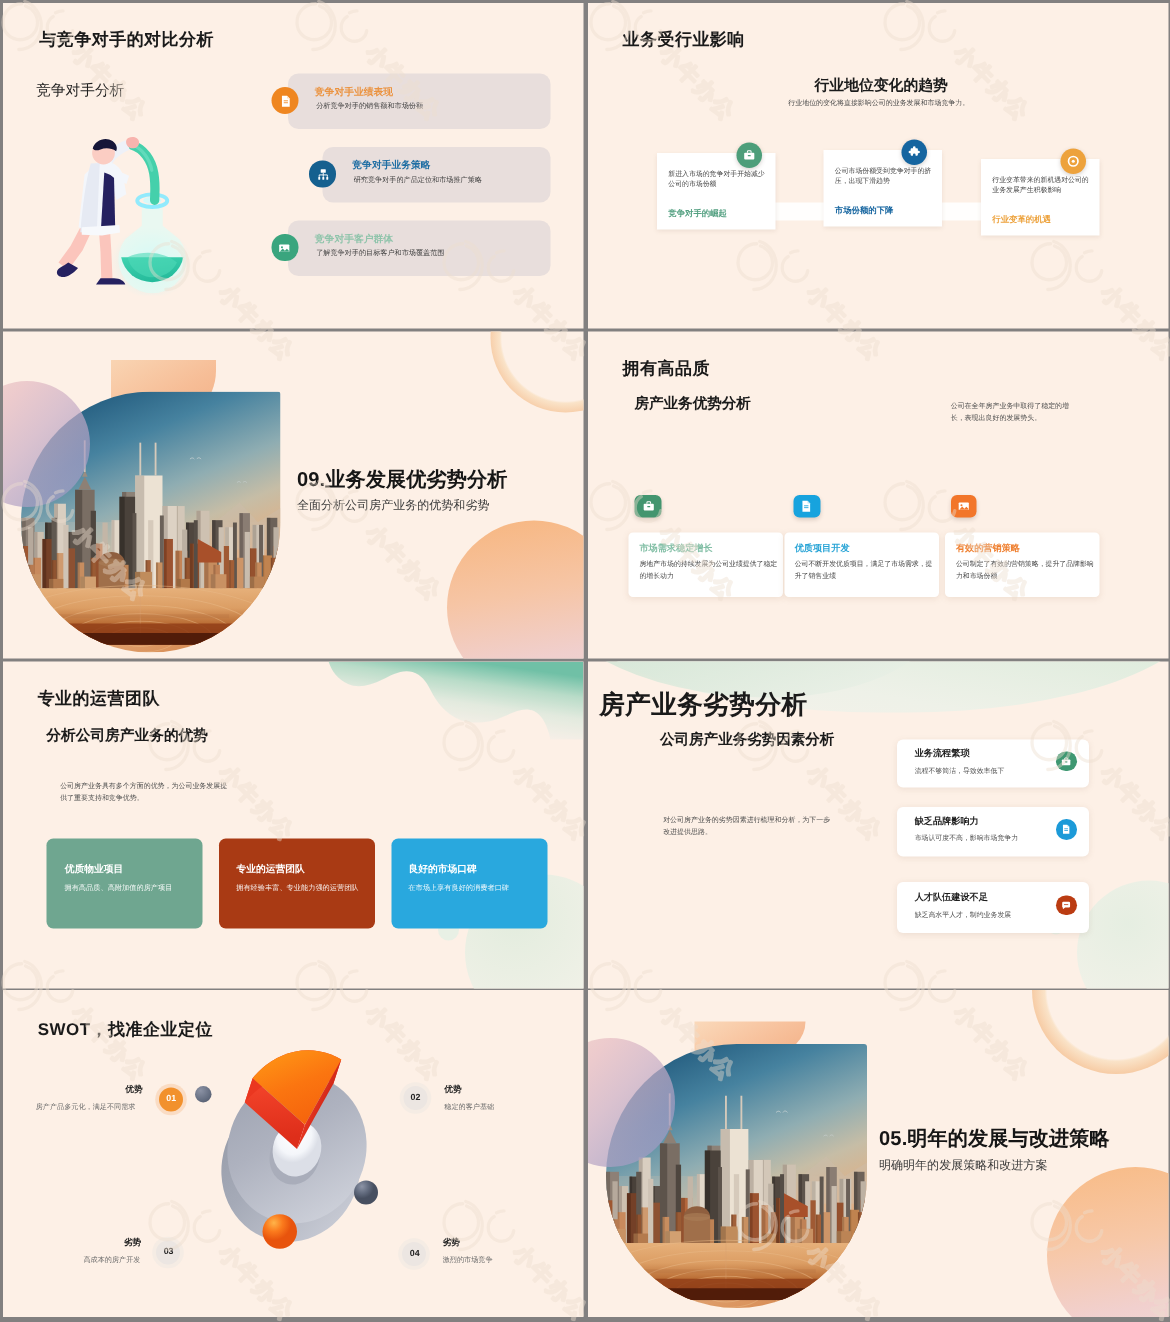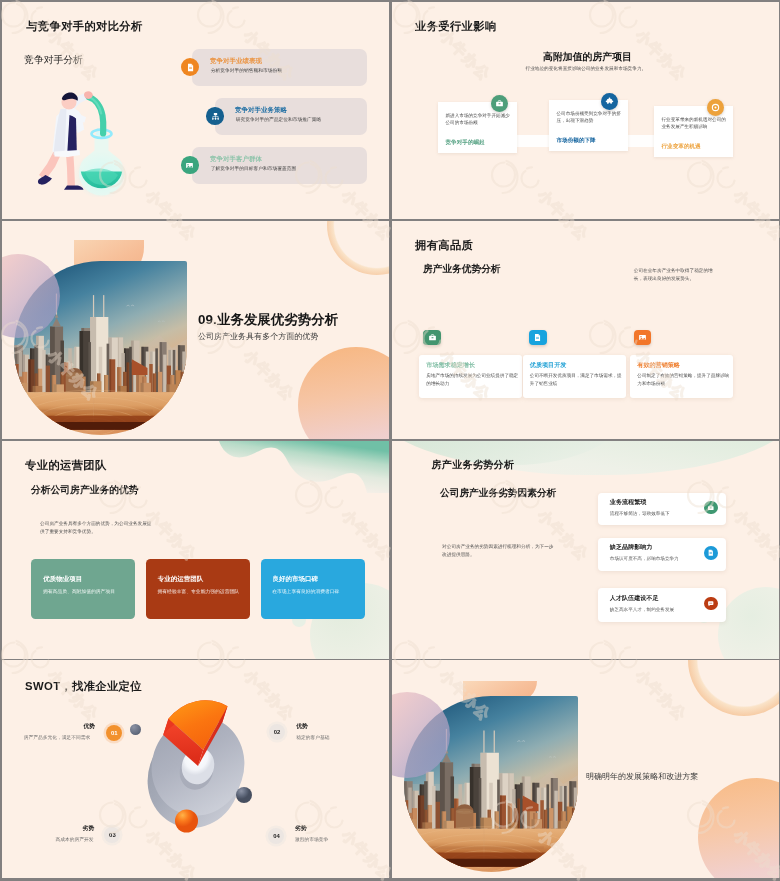--- a/index.html
+++ b/index.html
@@ -69,21 +69,21 @@
   
   .s6 .title{left:23.5px;top:19.2px;font-size:11.3px;letter-spacing:.35px}
   .sw-badge{position:absolute;width:16px;height:16px;border-radius:50%;display:flex;align-items:center;justify-content:center;
             font-size:5.9px;font-weight:bold;color:#222}
   .sw-badge.o{background:#f2912d;color:#fff;box-shadow:0 0 0 2.5px rgba(246,176,118,.3)}
   .sw-badge.g{background:#ece6e2;box-shadow:0 0 0 2.5px rgba(236,230,226,.45)}
   .sw-h{position:absolute;font-size:5.8px;font-weight:bold;color:#1d1d1d;white-space:nowrap}
   .sw-b{position:absolute;font-size:4.75px;color:#6a6a6a;white-space:nowrap}
   .sw-dot{position:absolute;border-radius:50%}
   
-  .s5 .title{left:40px;top:17.2px;font-size:10px;letter-spacing:.35px}
+  .s5 .title{left:8px;top:17.2px;font-size:17px;letter-spacing:.35px}
   .s5 .hl6{position:absolute;left:48.5px;top:46.3px;font-size:9.7px;font-weight:bold;color:#1b1b1b;white-space:nowrap}
   .s5 .lead6{position:absolute;left:50.6px;top:102.8px;font-size:4.65px;color:#4e4e4e;line-height:1.7;width:113px}
   .c6{position:absolute;left:184px;width:158px;height:41.5px;background:#fff;border-radius:4px;box-shadow:0 1px 4px rgba(140,110,90,.14)}
   .i6{position:absolute;width:16px;height:16px;border-radius:50%;display:flex;align-items:center;justify-content:center}
   .h6{position:absolute;font-size:6.1px;font-weight:bold;color:#1d1d1d;white-space:nowrap}
   .b6{position:absolute;font-size:4.6px;color:#4e4e4e;white-space:nowrap}
   .b1{position:absolute;font-size:4.75px;color:#3f3f3f;white-space:nowrap}
 </style>
 </head>
 <body>
@@ -172,21 +172,21 @@
 
     <div class="h1" style="left:208.3px;top:55.2px;color:#eb9340">竞争对手业绩表现</div>
     <div class="b1" style="left:209.2px;top:65.2px">分析竞争对手的销售额和市场份额</div>
     <div class="h1" style="left:233.3px;top:104.2px;color:#1e6ea3">竞争对手业务策略</div>
     <div class="b1" style="left:234.2px;top:114.2px">研究竞争对手的产品定位和市场推广策略</div>
     <div class="h1" style="left:208.3px;top:153.2px;color:#8fc4ab">竞争对手客户群体</div>
     <div class="b1" style="left:209.2px;top:163.2px">了解竞争对手的目标客户和市场覆盖范围</div>
   </div>
   <div class="slide s1">
     <div class="ttl title">业务受行业影响</div>
-    <div class="hl">高附加值的房产项目</div>
+    <div class="hl">行业地位变化的趋势</div>
     <div class="lead">行业地位的变化将直接影响公司的业务发展和市场竞争力。</div>
 
     <div class="s2band" style="left:55px;top:133px;width:225px"></div>
 
     <div class="s2card" style="left:46.5px;top:100.5px"></div>
     <div class="s2card" style="left:157.5px;top:98.5px"></div>
     <div class="s2card" style="left:262.5px;top:104.5px"></div>
 
     <div class="s2ic" style="left:99px;top:93px;background:#4d9e7a">
       <svg width="9" height="9" viewBox="0 0 16 16">
@@ -387,21 +387,21 @@
               <path d="M30 174h130v3.5H30z" fill="#b77342" opacity=".35"></path>
               <path d="M0 182h200v18H0z" fill="#93411a" opacity=".9"></path>
               <path d="M0 190h200v10H0z" fill="#4e1a08" opacity=".95"></path>
               <path d="M130 42c1.6-1.6 2.6-1 3.4 0m1.8 0c.9-1.2 1.8-1.8 3.4 0" stroke="#cfd7d8" stroke-width=".7" fill="none" opacity=".85"></path>
               <path d="M166 62c1.4-1.4 2.3-.9 3 0m1.6 0c.8-1 1.6-1.6 3 0" stroke="#cfd7d8" stroke-width=".6" fill="none" opacity=".7"></path>
             </g>
           </svg></div>
       <div class="bg1" style="left:-26px;top:33px;width:84px;height:84px;
            background:linear-gradient(132deg,#f0cfc3 0%,#e6bcc3 26%,#cdb0c6 50%,#ab9fc4 76%,#9197c3 100%);opacity:.72"></div>
       <div class="stitle" style="left:196.4px;top:90.2px">09.业务发展优劣势分析</div>
-      <div class="ssub" style="left:196.4px;top:109.4px">公司房产业务具有多个方面的优势</div>
+      <div class="ssub" style="left:196.4px;top:109.4px">全面分析公司房产业务的优势和劣势</div>
     </div>
   </div>
   <div class="slide s3">
     <div class="ttl title">拥有高品质</div>
     <div class="hl4">房产业务优势分析</div>
     <div class="lead4">公司在全年房产业务中取得了稳定的增长，表现出良好的发展势头。</div>
 
     <div class="c4" style="left:27.5px;top:133.5px"></div>
     <div class="c4" style="left:131px;top:133.5px"></div>
     <div class="c4" style="left:238.5px;top:133.5px"></div>
@@ -766,20 +766,21 @@
               <path d="M92 152v40" stroke="#d9a273" stroke-width=".7" opacity=".45"></path>
               <path d="M30 174h130v3.5H30z" fill="#b77342" opacity=".35"></path>
               <path d="M0 182h200v18H0z" fill="#93411a" opacity=".9"></path>
               <path d="M0 190h200v10H0z" fill="#4e1a08" opacity=".95"></path>
               <path d="M130 42c1.6-1.6 2.6-1 3.4 0m1.8 0c.9-1.2 1.8-1.8 3.4 0" stroke="#cfd7d8" stroke-width=".7" fill="none" opacity=".85"></path>
               <path d="M166 62c1.4-1.4 2.3-.9 3 0m1.6 0c.8-1 1.6-1.6 3 0" stroke="#cfd7d8" stroke-width=".6" fill="none" opacity=".7"></path>
             </g>
           </svg></div>
       <div class="bg1" style="left:-28px;top:32px;width:86px;height:86px;
            background:linear-gradient(132deg,#f0cfc3 0%,#e6bcc3 26%,#cdb0c6 50%,#ab9fc4 76%,#9197c3 100%);opacity:.72"></div>
+      <div class="stitle" style="left:194.5px;top:89.8px">05.明年的发展与改进策略</div>
       <div class="ssub" style="left:194.5px;top:110.5px">明确明年的发展策略和改进方案</div>
     </div>
   </div>
 </div>
 <div class="wm">
     <svg xmlns="http://www.w3.org/2000/svg" width="780" height="881" viewBox="0 0 780 881" style="position:absolute;left:0;top:0;pointer-events:none">
 <defs>
 <g id="wmu">
   <g fill="none" stroke="#eddecf" stroke-width="2.2" stroke-linejoin="round" stroke-linecap="round">
 

